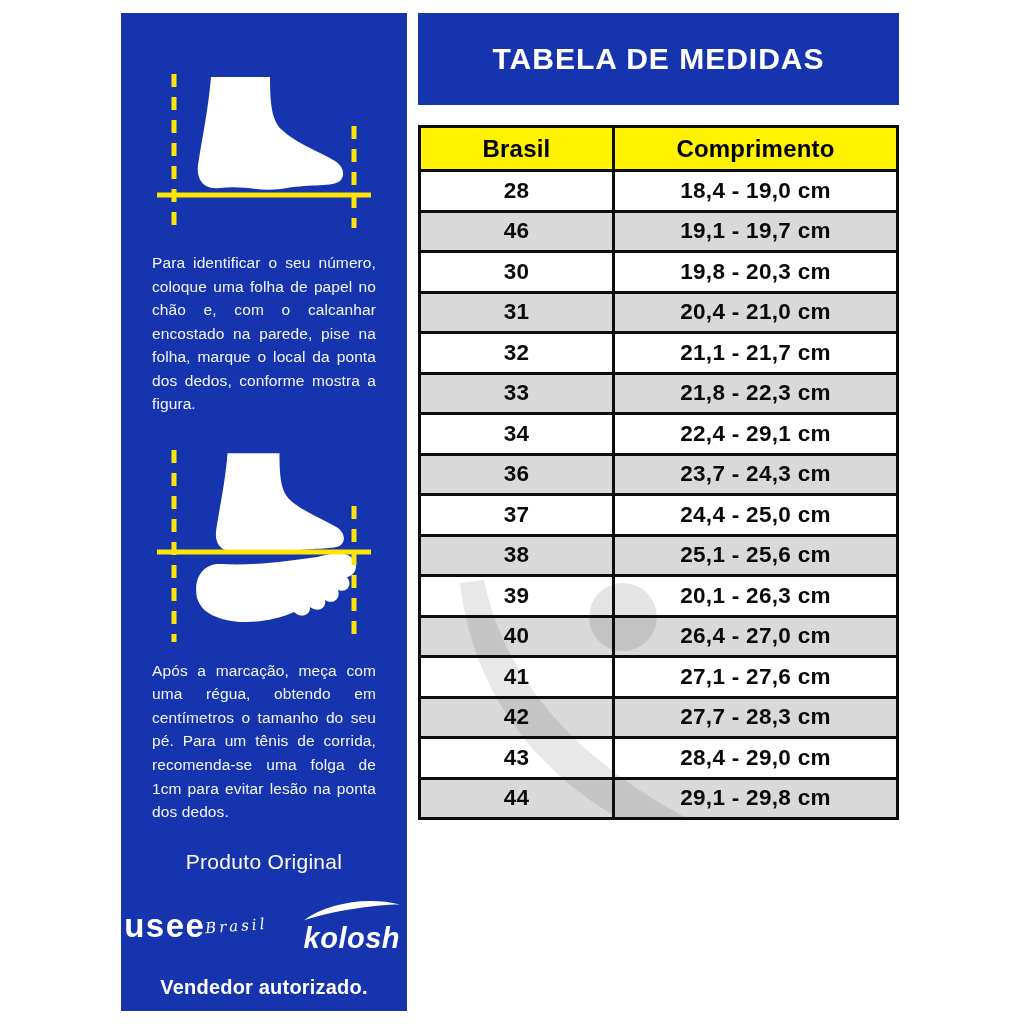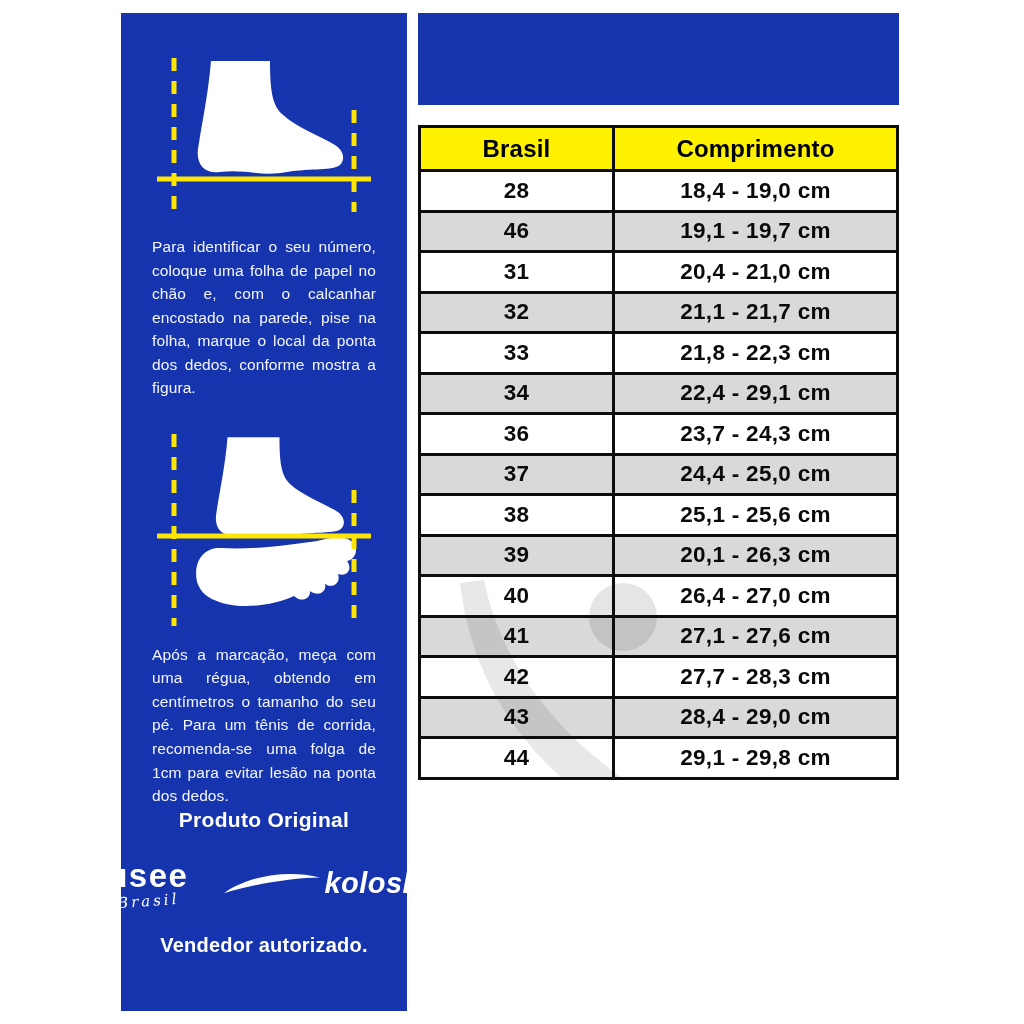--- a/index.html
+++ b/index.html
@@ -12,45 +12,45 @@
   *{margin:0;padding:0;box-sizing:border-box;}
   html,body{background:#fff;}
   body{font-family:"Liberation Sans",sans-serif;}
   .page{position:relative;width:1024px;height:1024px;background:#fff;overflow:hidden;}
 
   
   .sidebar{
     position:absolute;left:121px;top:13px;width:286px;height:998px;
     background:var(--blue);color:#fff;
     display:flex;flex-direction:column;align-items:center;
-    padding:0 31px;
+    padding:16px 31px;
   }
   .diagram{width:100%;display:flex;justify-content:center;}
   .diagram1{margin-top:42px;}
   .diagram2{margin-top:30px;}
   .instructions{
     margin-top:20px;width:100%;
     font-size:15.5px;line-height:1.52;letter-spacing:0.1px;
     text-align:justify;text-justify:inter-word;color:#f4f6ff;
   }
   .instructions2{margin-top:13px;}
   .product-label{
-    font-size:21px;font-weight:bold;letter-spacing:0.3px;
+    margin-top:26px;font-size:21px;font-weight:normal;letter-spacing:0.3px;
   }
   .brands{
     margin-top:18px;display:flex;align-items:center;justify-content:center;gap:16px;width:100%;
   }
-  .usee{display:flex;flex-direction:column;align-items:center;line-height:1;}
+  .usee{display:flex;flex-direction:row;align-items:center;line-height:1;}
   .usee .word{font-size:33px;font-weight:bold;letter-spacing:1.5px;}
   .usee .script{
     font-family:"DejaVu Serif",serif;font-style:italic;font-size:15px;
     margin-top:2px;letter-spacing:3px;transform:rotate(-4deg);
   }
   .brand-divider{width:2px;height:68px;background:rgba(255,255,255,0.85);}
-  .kolosh{display:flex;flex-direction:row;align-items:center;line-height:1;}
+  .kolosh{display:flex;flex-direction:column;align-items:center;line-height:1;}
   .kolosh .word{font-size:29px;font-weight:bold;font-style:italic;letter-spacing:0.5px;}
   .kolosh svg{margin-bottom:2px;}
   .seller-label{margin-top:16px;font-size:20px;font-weight:bold;letter-spacing:0.2px;}
 
   
   .guide-dash{stroke:var(--yellow-guides);stroke-width:5;stroke-dasharray:13 10;fill:none;}
   .guide-solid{stroke:var(--yellow-guides);stroke-width:5;fill:none;}
   .foot-shape{fill:#fff;}
 
   
@@ -152,20 +152,21 @@
           <path fill="#ffffff" d="M 3,24 C 28,6 70,-2 107,7 C 78,7 30,15 3,24 Z"></path>
         </svg>
         <span class="word">kolosh</span>
       </div>
     </div>
 
     <div class="seller-label">Vendedor autorizado.</div>
   </aside>
 
   <header class="title-band">
+    <div>TABELA DE MEDIDAS</div>
   </header>
 
   <div class="table-wrap">
     <svg class="watermark" width="481" height="880" viewBox="0 0 481 880">
       <circle cx="205" cy="492" r="34" fill="rgba(0,0,0,0.10)"></circle>
       <path d="M 42,458
                C 62,630 210,752 478,768
                C 260,718 98,612 66,455 Z" fill="rgba(0,0,0,0.09)"></path>
       <path d="M 398,846 C 436,818 462,804 481,798" stroke="rgba(0,0,0,0.07)" stroke-width="42" fill="none" stroke-linecap="round"></path>
     </svg>
@@ -179,20 +180,24 @@
       <tbody id="rows">
           <tr>
             <td>28</td>
             <td>18,4 - 19,0 cm</td>
           </tr>
           <tr>
             <td>46</td>
             <td>19,1 - 19,7 cm</td>
           </tr>
           <tr>
+            <td>30</td>
+            <td>19,8 - 20,3 cm</td>
+          </tr>
+          <tr>
             <td>31</td>
             <td>20,4 - 21,0 cm</td>
           </tr>
           <tr>
             <td>32</td>
             <td>21,1 - 21,7 cm</td>
           </tr>
           <tr>
             <td>33</td>
             <td>21,8 - 22,3 cm</td>

